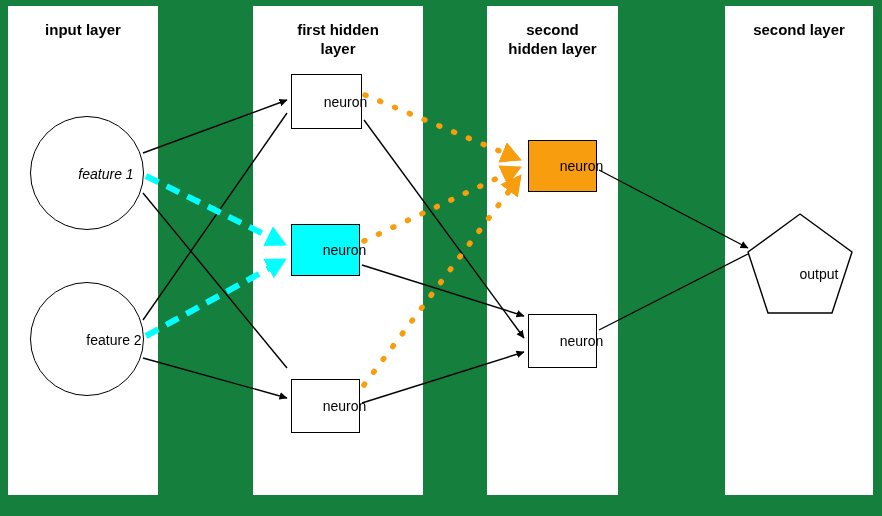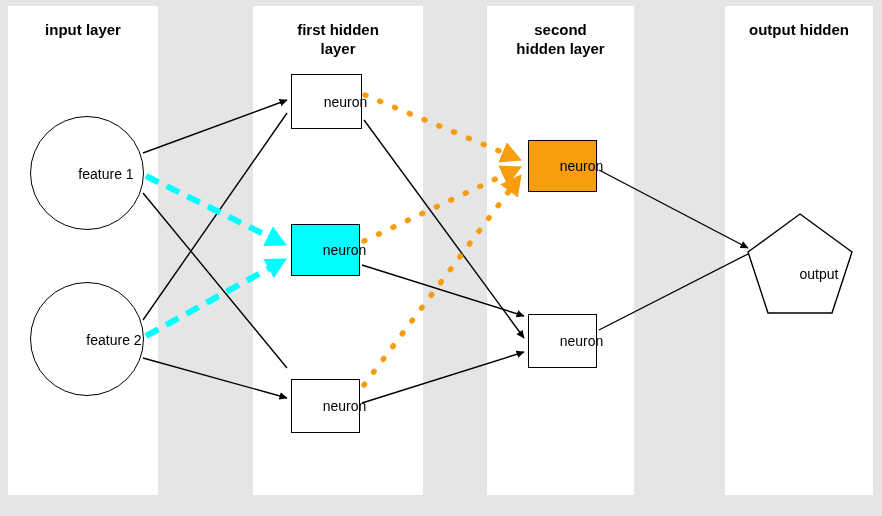--- a/index.html
+++ b/index.html
@@ -4,21 +4,21 @@
 <style>
   html, body {
     margin: 0;
     padding: 0;
     background: #000000;
   }
   #canvas {
     position: relative;
     width: 882px;
     height: 516px;
-    background: #e5e5e5;
+    background: #15803d;
     overflow: hidden;
     font-family: "Liberation Sans", sans-serif;
   }
   .panel {
     position: absolute;
     background: #ffffff;
     box-sizing: border-box;
   }
   .panel-title {
     position: absolute;
@@ -70,26 +70,26 @@
 
 <div id="canvas">
 
   <div class="panel" id="panel-0" style="left:8px;top:6px;width:150px;height:489px;">
     <div class="panel-title">input layer</div>
   </div>
   <div class="panel" id="panel-1" style="left:253px;top:6px;width:170px;height:489px;">
     <div class="panel-title">first hidden
 layer</div>
   </div>
-  <div class="panel" id="panel-2" style="left:487px;top:6px;width:147px;height:489px;padding-left:16px;">
+  <div class="panel" id="panel-2" style="left:487px;top:6px;width:131px;height:489px;padding-left:16px;">
     <div class="panel-title">second
 hidden layer</div>
   </div>
   <div class="panel" id="panel-3" style="left:725px;top:6px;width:148px;height:489px;">
-    <div class="panel-title">output hidden</div>
+    <div class="panel-title">second layer</div>
   </div>
 
   <svg id="svg-layer" viewBox="0 0 882 516" xmlns="http://www.w3.org/2000/svg">
     <defs>
       <marker id="ah-black" markerWidth="9" markerHeight="9" refX="7.5" refY="4.5" orient="auto" markerUnits="userSpaceOnUse">
         <path d="M0,0.7 L8,4.5 L0,8.3 z" fill="#000000"></path>
       </marker>
       <marker id="ah-cyan" markerWidth="22" markerHeight="22" refX="20" refY="11" orient="auto" markerUnits="userSpaceOnUse">
         <path d="M0,0 L21,11 L0,22 z" fill="#00FFFF"></path>
       </marker>
@@ -124,21 +124,21 @@
 
     <g>
       <path d="M599,170 L748,248" stroke="#000000" stroke-width="1.4" fill="none" marker-end="url(#ah-black)"></path>
       <path d="M599,330 L748,254" stroke="#000000" stroke-width="1.4" fill="none"></path>
     </g>
 
     <polygon points="800,214 852,252 832,313 768,313 748,252" fill="#ffffff" stroke="#000000" stroke-width="1.4"></polygon>
   </svg>
 
   <div class="node-shape circle-node" style="left:30px;top:116px;width:114px;height:114px;"></div>
-  <div class="node-label" style="left:30px;top:166px;width:114px;">feature 1</div>
+  <div class="node-label" style="left:30px;top:166px;width:114px;font-style:italic;">feature 1</div>
 
   <div class="node-shape circle-node" style="left:30px;top:282px;width:114px;height:114px;"></div>
   <div class="node-label" style="left:30px;top:332px;width:130px;">feature 2</div>
 
   <div class="node-shape box-node" style="left:291px;top:74px;width:71px;height:55px;background:#ffffff;"></div>
   <div class="node-label" style="left:291px;top:94px;width:71px;">neuron</div>
 
   <div class="node-shape box-node" style="left:291px;top:224px;width:69px;height:52px;background:#00FFFF;"></div>
   <div class="node-label" style="left:291px;top:242px;width:69px;">neuron</div>
 

